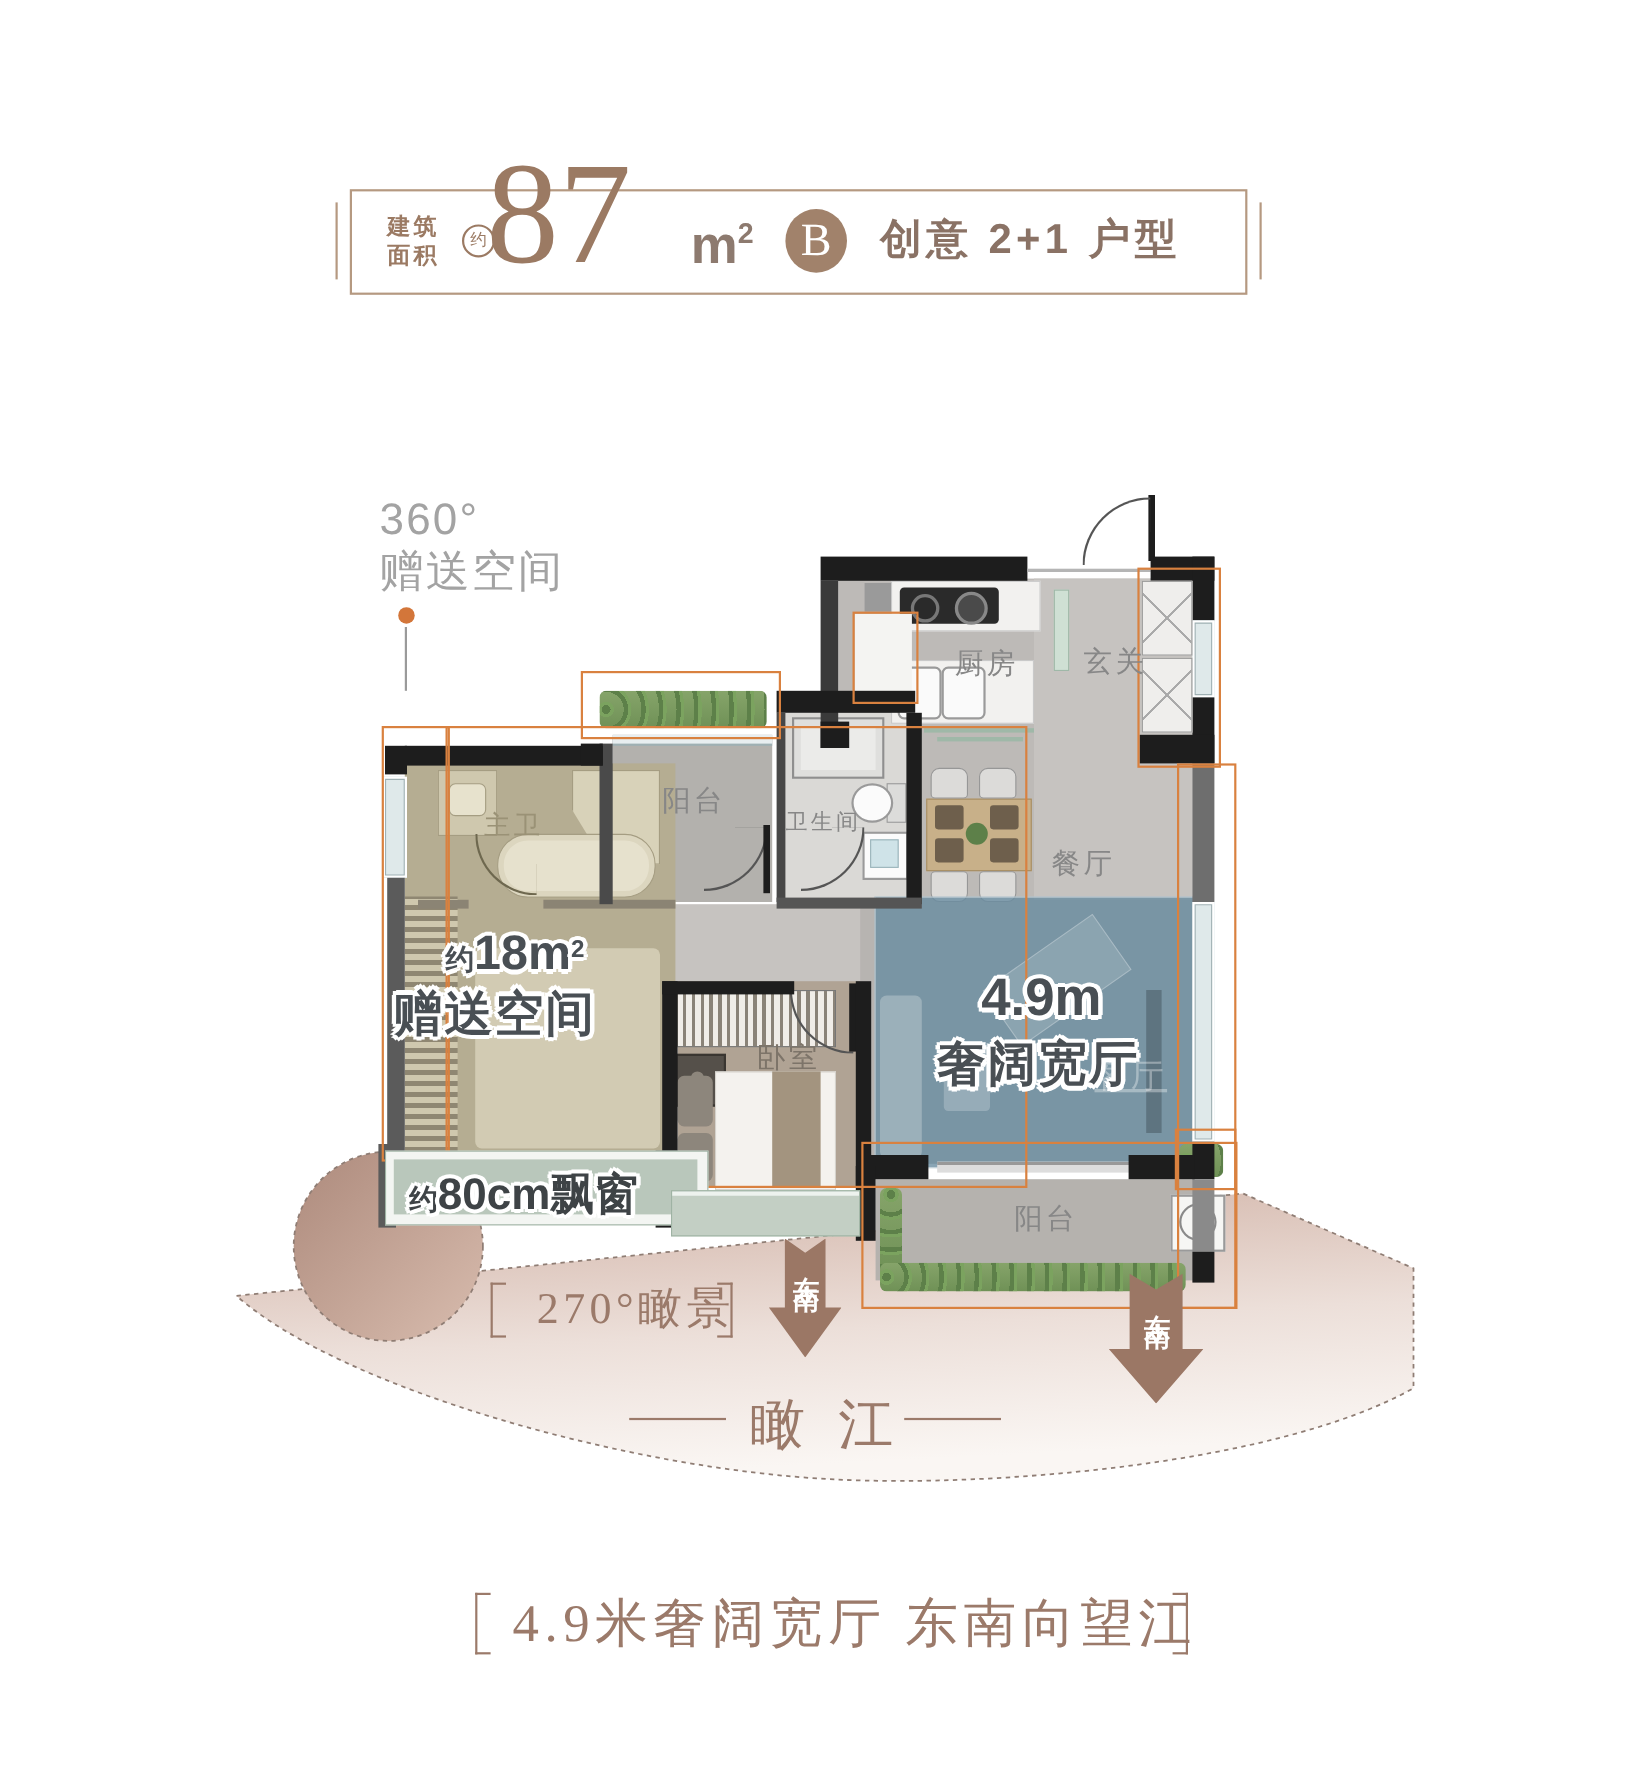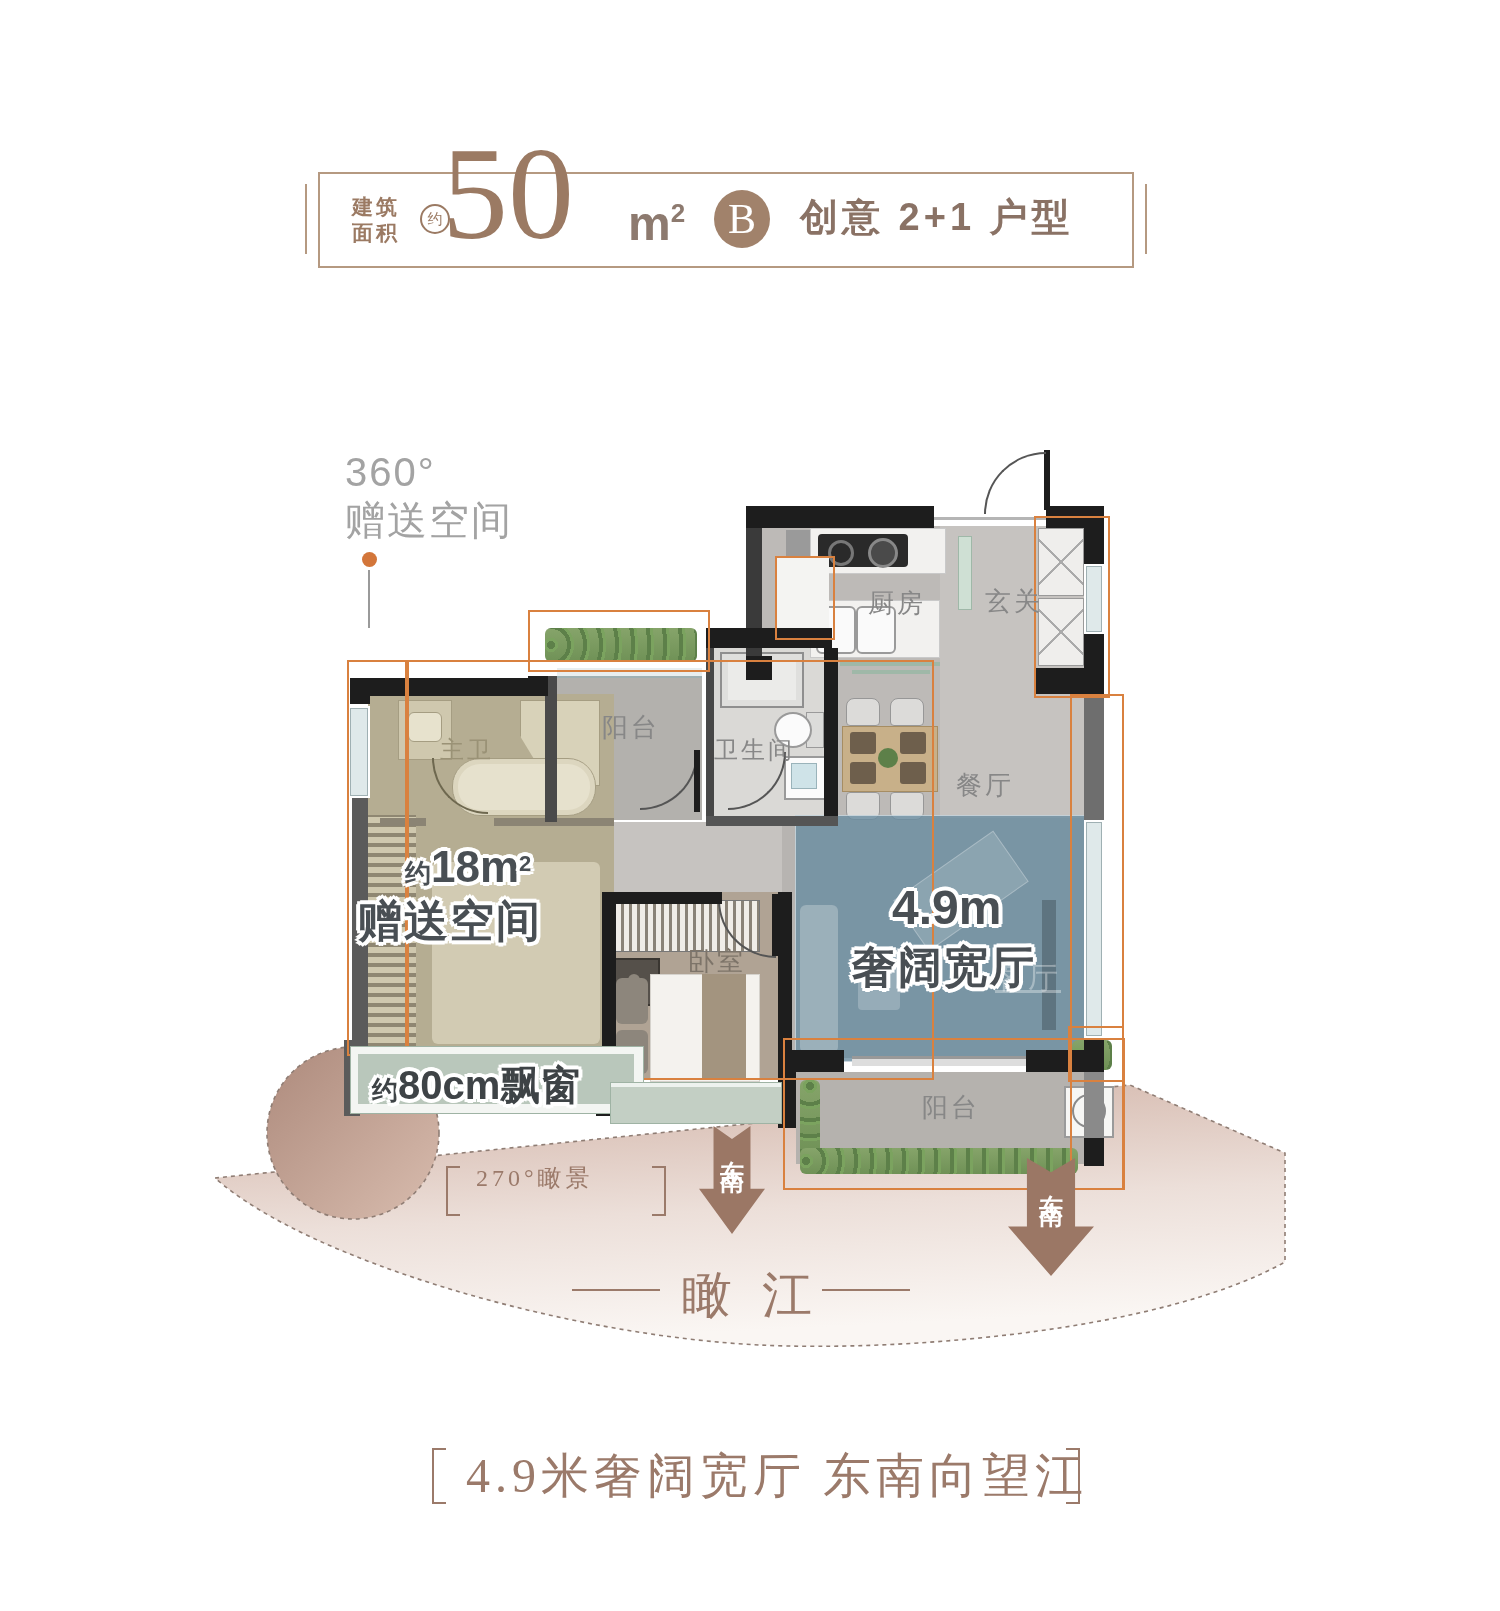--- a/index.html
+++ b/index.html
@@ -61,21 +61,21 @@
 <body>
 
 <div class="abs title-accent" style="left:305px;"></div>
 <div class="abs title-accent" style="left:1145px;"></div>
 <div class="abs title-box"></div>
 <div class="abs area-label">
   <div>建筑</div>
   <div>面积</div>
 </div>
 <div class="abs approx-circle">约</div>
-<div class="abs big-num">50</div>
+<div class="abs big-num">87</div>
 <div class="abs unit"><span>m</span><sup>2</sup></div>
 <div class="abs badge-b">B</div>
 <div class="abs type-title">创意 2+1 户型</div>
 
 <div class="abs note-360">
   <div>360°</div>
   <div>赠送空间</div>
 </div>
 <div class="abs note-dot"></div>
 <div class="abs note-line"></div>
@@ -225,21 +225,21 @@
 <div class="abs orange" style="left:1068px;top:1026px;width:52px;height:52px;"></div>
 <div class="abs orange" style="left:1070px;top:694px;width:50px;height:492px;"></div>
 
 <div class="abs" style="left:350px;top:1046px;width:292px;height:66px;background:#f3f5f2;border:1px solid #9fb3a4;"></div>
 <div class="abs" style="left:358px;top:1054px;width:276px;height:50px;background:#b9c7bb;"></div>
 <div class="abs" style="left:610px;top:1082px;width:170px;height:40px;background:#c3cfc4;border:1px solid #9fb3a4;box-shadow:inset 0 4px 0 #edf2ee;"></div>
 
 <div class="abs room-label" style="left:868px;top:586px;">厨房</div>
 <div class="abs room-label" style="left:985px;top:584px;">玄关</div>
 <div class="abs room-label" style="left:602px;top:710px;">阳台</div>
-<div class="abs room-label" style="left:714px;top:734px;font-size:24px;">卫生间</div>
+<div class="abs room-label" style="left:714px;top:734px;font-size:20px;">卫生间</div>
 <div class="abs room-label" style="left:956px;top:768px;">餐厅</div>
 <div class="abs room-label" style="left:440px;top:734px;color:#9a9276;font-size:24px;">主卫</div>
 <div class="abs room-label" style="left:688px;top:944px;color:#7d7469;">卧室</div>
 <div class="abs room-label" style="left:922px;top:1090px;">阳台</div>
 <div class="abs" style="left:995px;top:958px;color:rgba(255,255,255,0.35);font-size:30px;letter-spacing:3px;text-decoration:underline;">客厅</div>
 
 <div class="abs outlined" style="left:405px;top:842px;font-size:30px;">
   <span style="font-size:26px;">约</span><span style="font-size:44px;">18m</span><sup style="font-size:22px;">2</sup>
 </div>
 <div class="abs outlined" style="left:358px;top:892px;font-size:44px;letter-spacing:2px;">赠送空间</div>
@@ -250,21 +250,21 @@
 </div>
 
 <div class="abs dir-arrow" style="left:699px;top:1126px;width:66px;height:108px;">
   <span>东南</span>
 </div>
 <div class="abs dir-arrow" style="left:1008px;top:1158px;width:86px;height:118px;">
   <span>东南</span>
 </div>
 
 <div class="abs bracket l" style="left:446px;top:1166px;"></div>
-<div class="abs serifbrown" style="left:476px;top:1162px;font-size:24px;letter-spacing:4px;">270°瞰景</div>
+<div class="abs serifbrown" style="left:488px;top:1162px;font-size:40px;letter-spacing:4px;">270°瞰景</div>
 <div class="abs bracket r" style="left:652px;top:1166px;"></div>
 
 <div class="abs dashline" style="left:572px;top:1289px;width:88px;"></div>
 <div class="abs serifbrown" style="left:682px;top:1262px;font-size:50px;">瞰</div>
 <div class="abs serifbrown" style="left:762px;top:1262px;font-size:50px;">江</div>
 <div class="abs dashline" style="left:822px;top:1289px;width:88px;"></div>
 
 <div class="abs bracket l" style="left:432px;top:1448px;height:52px;"></div>
 <div class="abs serifbrown" style="left:466px;top:1444px;font-size:48px;letter-spacing:5px;">4.9米奢阔宽厅  东南向望江</div>
 <div class="abs bracket r" style="left:1066px;top:1448px;height:52px;"></div>

